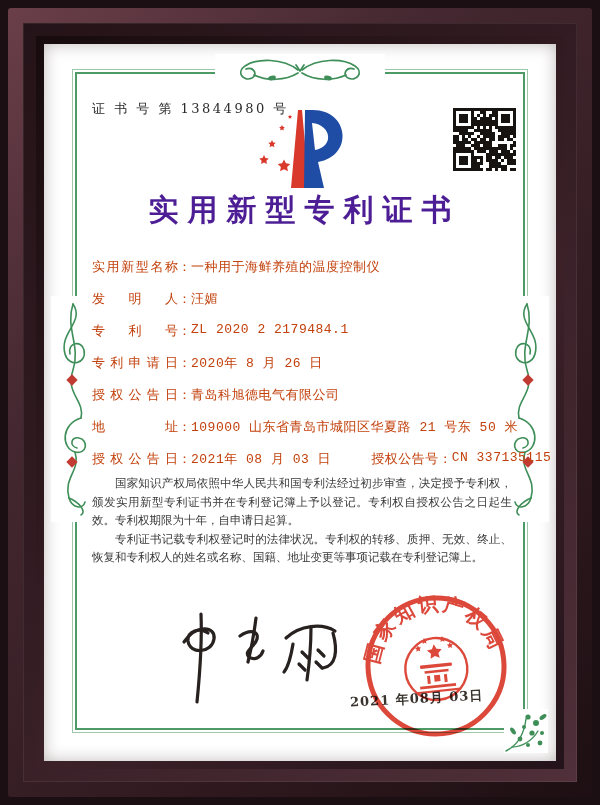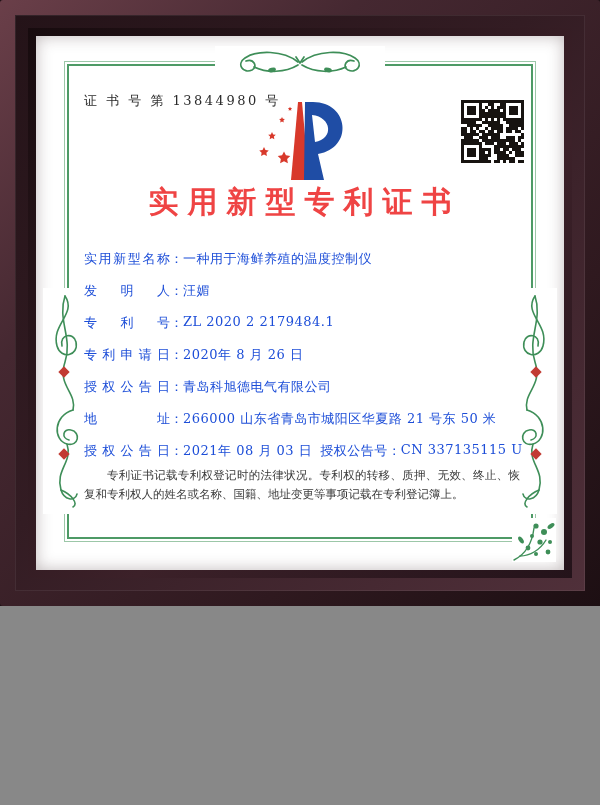--- a/index.html
+++ b/index.html
@@ -1,43 +1,43 @@
 <!DOCTYPE html>
 <html><head>
 <meta charset="utf-8">
 <style>
   html,body{margin:0;padding:0;background:#888;}
   *{box-sizing:border-box;}
   .stage{width:600px;height:805px;font-family:"DejaVu Serif","Liberation Serif",serif;}
   
-  .frame{width:600px;height:606px;background:#1c0f13;padding:0;}
+  .frame{width:600px;height:805px;background:#1c0f13;padding:8px;}
   .f2{height:100%;background:linear-gradient(135deg,#6a3f49 0%,#452831 30%,#2f191f 72%,#1d0f13 100%);padding:15px;border-radius:3px;}
   .f3{height:100%;background:linear-gradient(315deg,#50303a 0%,#331c23 55%,#241318 100%);padding:13px;box-shadow:inset 0 0 0 1px rgba(255,255,255,.07);}
   .f4{height:100%;background:linear-gradient(135deg,#170b0e,#3c2129 60%,#24131a);padding:8px;}
   .paper{position:relative;height:100%;background:#ffffff;box-shadow:inset 0 0 16px rgba(45,22,28,.30);overflow:hidden;}
   
   .gborder{position:absolute;top:25px;left:28px;right:28px;bottom:28px;border:1px solid #9cc7a8;}
   .gborder .inner{position:absolute;inset:2px;border:2px solid #4e9a66;}
   .orn{position:absolute;background:#fff;line-height:0;}
   .orn.top{top:10px;left:50%;transform:translateX(-50%);padding:0 10px;}
   .orn.left{left:7px;top:252px;padding:6px 0;}
   .orn.right{right:7px;top:252px;padding:6px 0;transform:scaleX(-1);}
   .orn.corner{right:6px;bottom:6px;background:transparent;}
   
   .certno{position:absolute;left:48px;top:56px;font-size:13px;letter-spacing:2.5px;color:#2b2b2b;}
   .logo{position:absolute;left:50%;top:60px;transform:translateX(-50%);line-height:0;}
   .qr{position:absolute;right:40px;top:64px;line-height:0;}
-  .title{position:absolute;left:0;right:0;top:146px;text-align:center;font-size:30px;font-weight:700;letter-spacing:9px;text-indent:9px;color:#ef4444;}
+  .title{position:absolute;left:0;right:0;top:146px;text-align:center;font-size:30px;font-weight:700;letter-spacing:9px;text-indent:9px;color:#4c1d95;}
   
-  .fields{position:absolute;left:48px;right:36px;top:214px;font-size:13px;color:#1d4ed8;}
+  .fields{position:absolute;left:48px;right:36px;top:214px;font-size:13px;color:#c2410c;font-family:Liberation Mono, monospace;}
   .frow{height:20px;margin-bottom:12px;white-space:nowrap;}
   .fl{display:inline-block;width:86px;text-align:justify;text-align-last:justify;vertical-align:top;}
   .fc{display:inline-block;vertical-align:top;}
   .fv{display:inline-block;vertical-align:top;letter-spacing:.5px;}
-  .pair2{margin-left:8px;}
+  .pair2{margin-left:40px;}
   
   .body-text{position:absolute;left:48px;right:44px;top:430px;font-size:11.5px;line-height:18.5px;text-align:justify;color:#3a3a3a;}
   .body-text p{margin:0;text-indent:2em;}
   
   .director{position:absolute;left:48px;top:596px;font-size:14px;color:#222;letter-spacing:2px;line-height:28px;}
   .signature{position:absolute;left:116px;top:562px;line-height:0;}
   .sealdate{position:absolute;left:306px;top:646px;font-size:13px;font-weight:700;color:#3a342f;letter-spacing:1px;transform:rotate(-3deg);}
   .seal{position:absolute;left:317px;top:547px;line-height:0;mix-blend-mode:multiply;transform:rotate(-6deg);}
 </style>
 </head>
@@ -465,28 +465,29 @@
       <div class="frow">
         <span class="fl">专利号</span><span class="fc">：</span><span class="fv">ZL 2020 2 2179484.1</span>
       </div>
       <div class="frow">
         <span class="fl">专利申请日</span><span class="fc">：</span><span class="fv">2020年 8 月 26 日</span>
       </div>
       <div class="frow">
         <span class="fl">授权公告日</span><span class="fc">：</span><span class="fv">青岛科旭德电气有限公司</span>
       </div>
       <div class="frow">
-        <span class="fl">地址</span><span class="fc">：</span><span class="fv">266000 山东省青岛市城阳区华夏路 21 号东 50 米</span>
+        <span class="fl">地址</span><span class="fc">：</span><span class="fv">109000 山东省青岛市城阳区华夏路 21 号东 50 米</span>
       </div>
       <div class="frow">
         <span class="fl">授权公告日</span><span class="fc">：</span><span class="fv">2021年 08 月 03 日</span><span class="fv pair2">授权公告号</span><span class="fc">：</span><span class="fv">CN 337135115 U</span>
       </div>
     </div>
 
     <div class="body-text">
+      <p>国家知识产权局依照中华人民共和国专利法经过初步审查，决定授予专利权，颁发实用新型专利证书并在专利登记簿上予以登记。专利权自授权公告之日起生效。专利权期限为十年，自申请日起算。</p>
       <p>专利证书记载专利权登记时的法律状况。专利权的转移、质押、无效、终止、恢复和专利权人的姓名或名称、国籍、地址变更等事项记载在专利登记簿上。</p>
     </div>
 
 
     <div class="signature">
       <svg width="200" height="105" viewBox="0 0 200 105">
         <g stroke="#27211f" stroke-width="3.2" fill="none" stroke-linecap="round">
           <path d="M24,36 C36,18 56,20 54,33 C52,47 30,49 28,35 C27,25 40,21 48,27"></path>
           <path d="M41,8 C42,32 40,66 37,96"></path>
           <path d="M96,12 C94,28 91,44 88,56"></path>

